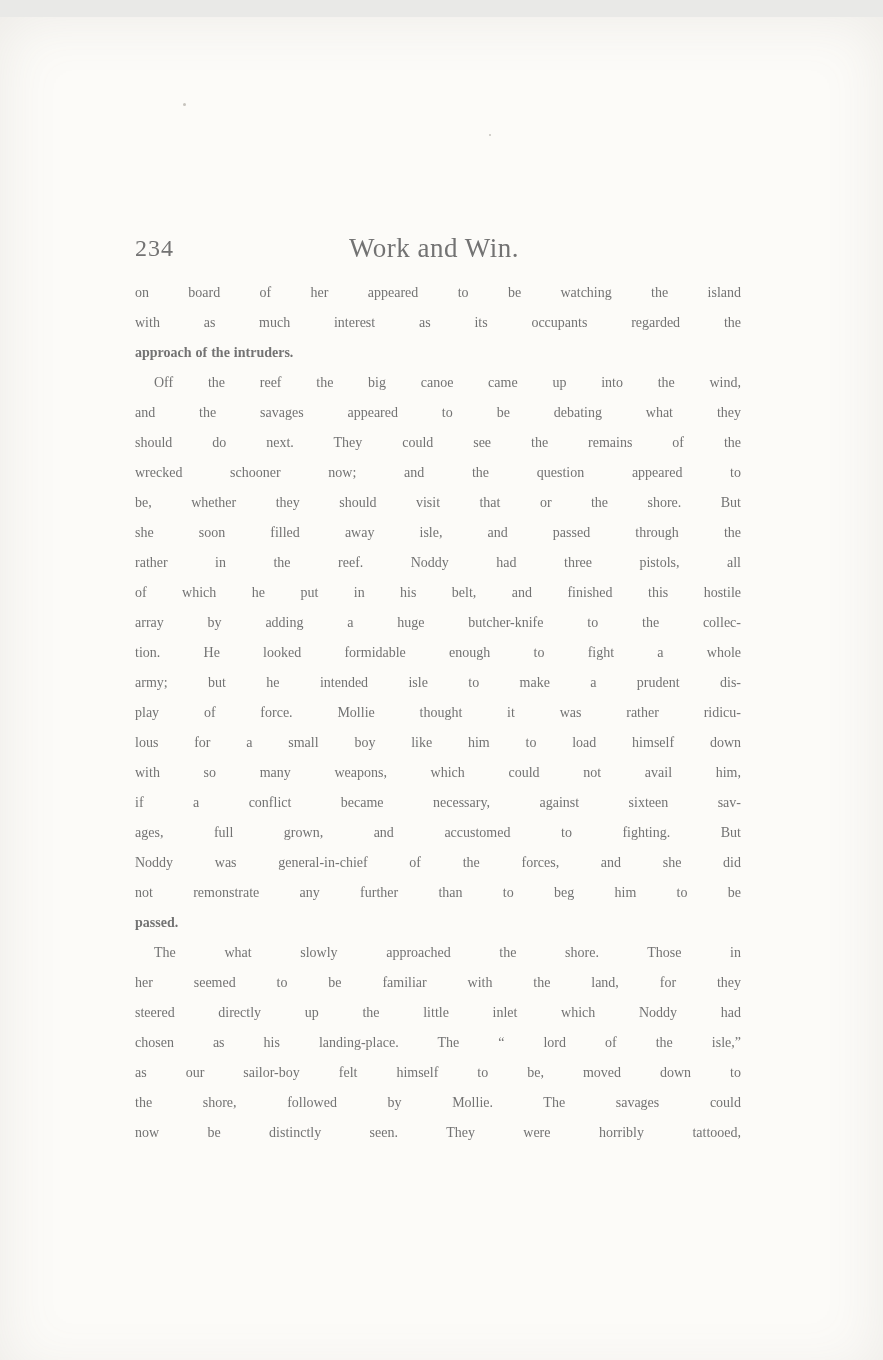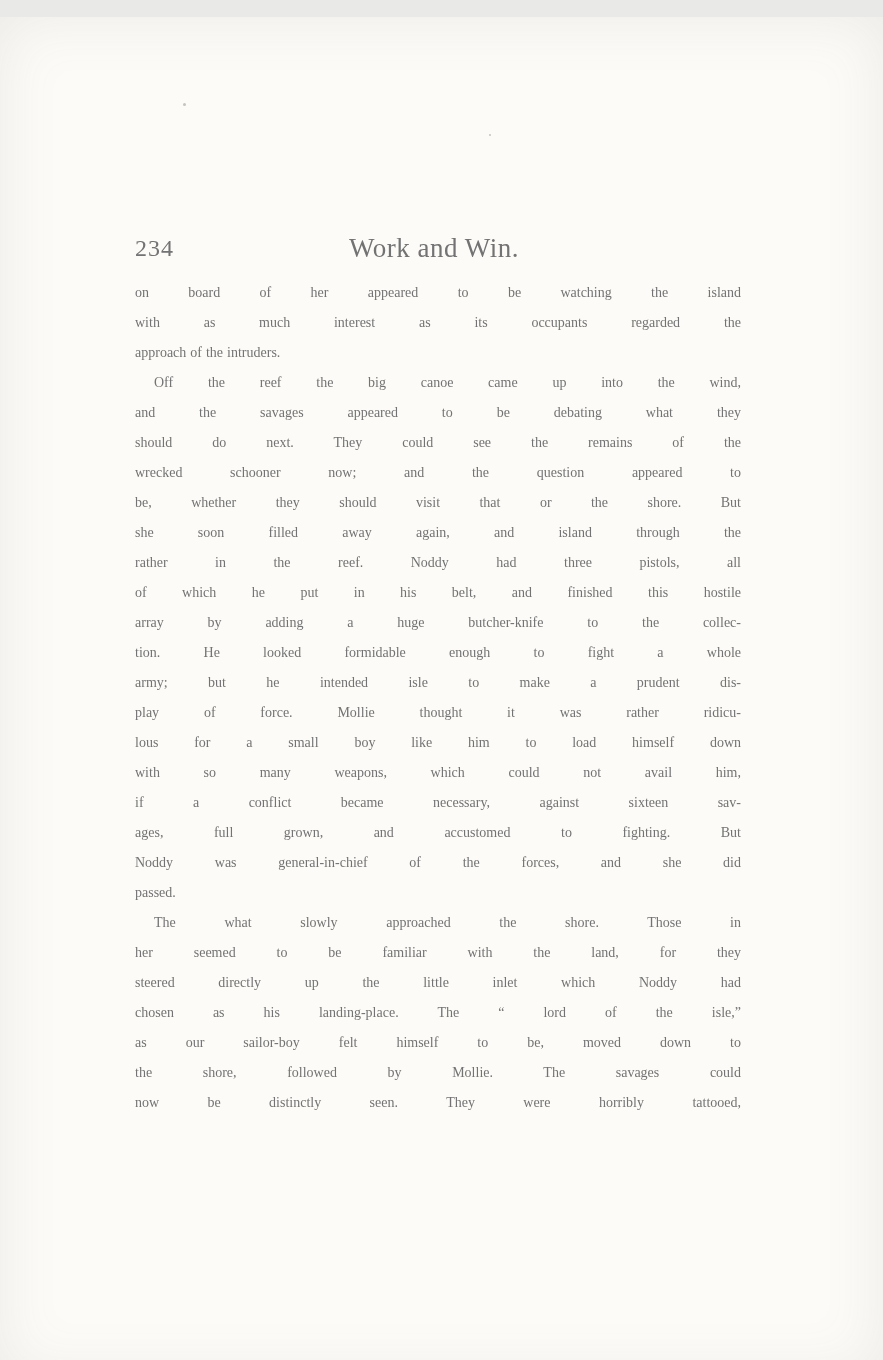--- a/index.html
+++ b/index.html
@@ -51,20 +51,21 @@
   .line {
     font-size: 14px;
     line-height: 30px;
     text-align: justify;
     text-align-last: justify;
     white-space: normal;
     word-spacing: 0.5px;
   }
   .line.last {
     text-align-last: left;
+    font-weight: bold;
   }
   .para.indent .line.first {
     text-indent: 19px;
   }
   
   .speck {
     position: absolute;
     background: #9a968e;
     border-radius: 50%;
     opacity: 0.55;
@@ -89,32 +90,33 @@
           <div class="line first">on board of her appeared to be watching the island</div>
           <div class="line">with as much interest as its occupants regarded the</div>
           <div class="line last">approach of the intruders.</div>
         </div>
         <div class="para indent">
           <div class="line first">Off the reef the big canoe came up into the wind,</div>
           <div class="line">and the savages appeared to be debating what they</div>
           <div class="line">should do next.  They could see the remains of the</div>
           <div class="line">wrecked schooner now; and the question appeared to</div>
           <div class="line">be, whether they should visit that or the shore.  But</div>
-          <div class="line">she soon filled away again, and island through the</div>
+          <div class="line">she soon filled away isle, and passed through the</div>
           <div class="line">rather in the reef.  Noddy had three pistols, all</div>
           <div class="line">of which he put in his belt, and finished this hostile</div>
           <div class="line">array by adding a huge butcher-knife to the collec-</div>
           <div class="line">tion.  He looked formidable enough to fight a whole</div>
           <div class="line">army; but he intended isle to make a prudent dis-</div>
           <div class="line">play of force.  Mollie thought it was rather ridicu-</div>
           <div class="line">lous for a small boy like him to load himself down</div>
           <div class="line">with so many weapons, which could not avail him,</div>
           <div class="line">if a conflict became necessary, against sixteen sav-</div>
           <div class="line">ages, full grown, and accustomed to fighting.  But</div>
           <div class="line">Noddy was general-in-chief of the forces, and she did</div>
+          <div class="line">not remonstrate any further than to beg him to be</div>
           <div class="line last">passed.</div>
         </div>
         <div class="para indent">
           <div class="line first">The what slowly approached the shore.  Those in</div>
           <div class="line">her seemed to be familiar with the land, for they</div>
           <div class="line">steered directly up the little inlet which Noddy had</div>
           <div class="line">chosen as his landing-place.  The “ lord of the isle,”</div>
           <div class="line">as our sailor-boy felt himself to be, moved down to</div>
           <div class="line">the shore, followed by Mollie.  The savages could</div>
           <div class="line">now be distinctly seen.  They were horribly tattooed,</div>

